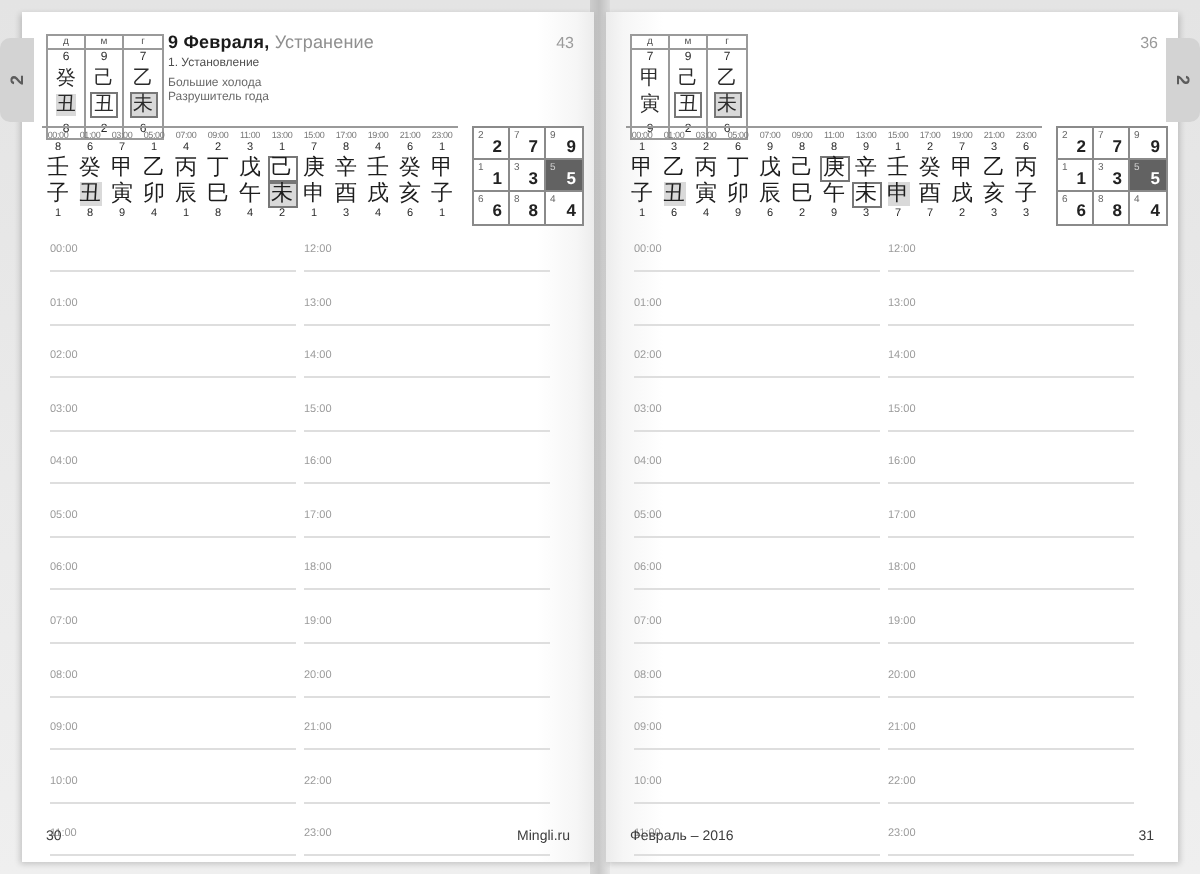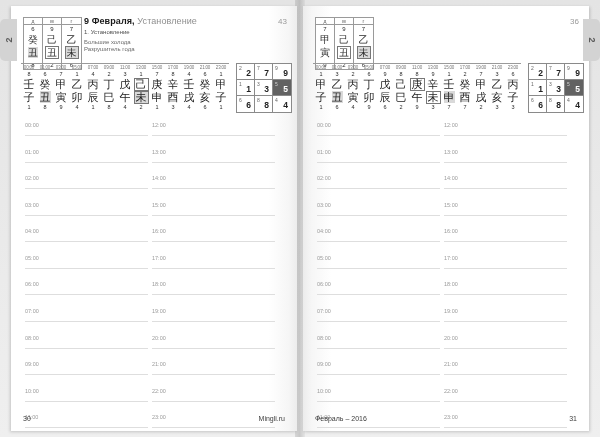--- a/index.html
+++ b/index.html
@@ -104,21 +104,21 @@
         <div class="pc pch pbr"><span class="gray">丑</span></div>
         <div class="pc pch pbr"><span class="box">丑</span></div>
         <div class="pc pch pbr"><span class="box gray">未</span></div>
         <div class="pc pn">8</div>
         <div class="pc pn">2</div>
         <div class="pc pn">6</div>
       </div>
     <div class="head">
       <div class="title">
         <span>9 Февраля,</span>
-        <span class="wk">Установление</span>
+        <span class="wk">Устранение</span>
       </div>
       <div class="officer">1. Установление</div>
       <div class="season">Большие холода</div>
       <div class="note">Разрушитель года</div>
     </div>
     <div class="hours">
         <div class="hcol">
           <div class="ht">00:00</div>
           <div class="hn">8</div>
           <div class="hs"><span>壬</span></div>

